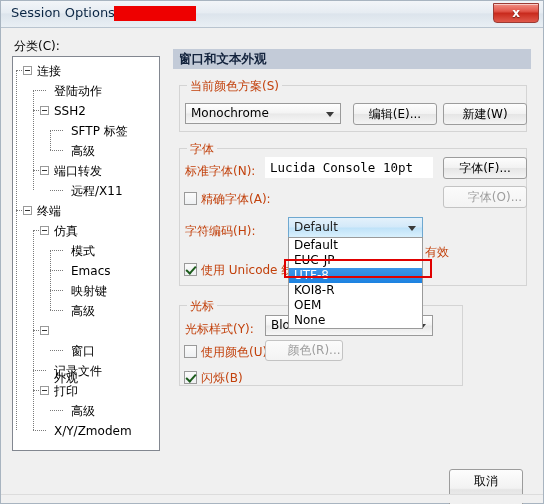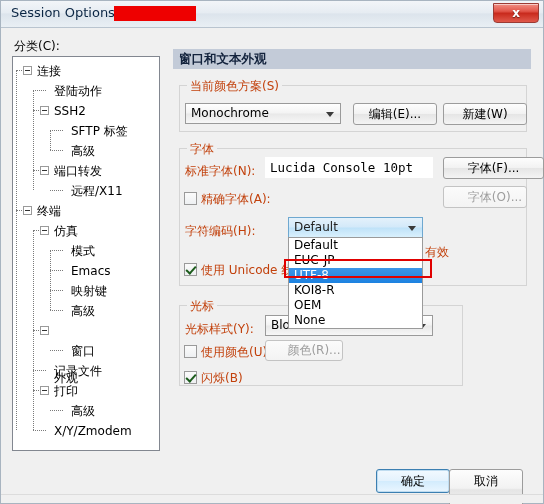--- a/index.html
+++ b/index.html
@@ -359,21 +359,21 @@
   </div>
   <div class="btn" style="left:352px; top:102px; width:84px; height:22px; line-height:20px;">编辑(E)...</div>
   <div class="btn" style="left:442px; top:102px; width:84px; height:22px; line-height:20px;">新建(W)</div>
 
   <div class="group" style="left:178px; top:147px; width:348px; height:138px;">
     <span class="group-title">字体</span>
   </div>
 
   <div class="lbl" style="left:184px; top:162px;">标准字体(N):</div>
   <div class="textfield" style="left:264px; top:156px; width:168px; height:21px;">Lucida Console 10pt</div>
-  <div class="btn" style="left:442px; top:156px; width:101px; height:22px; line-height:20px;">字体(F)...</div>
+  <div class="btn" style="left:442px; top:156px; width:84px; height:22px; line-height:20px;">字体(F)...</div>
 
   <div class="chk" style="left:183px; top:191px;"></div>
   <div class="lbl" style="left:200px; top:190px;">精确字体(A):</div>
   <div class="btn disabled" style="left:442px; top:185px; width:84px; height:22px; line-height:20px;">字体(O)...</div>
 
   <div class="lbl" style="left:184px; top:222px;">字符编码(H):</div>
   <div class="combo open-combo" style="left:287px; top:216px; width:135px; height:21px;">
     <span>Default</span>
     <span class="arrow"></span>
   </div>
@@ -401,17 +401,16 @@
   <div class="dropdown" style="left:287px; top:236px; width:135px;" id="encoding-dropdown">
       <div class="dd-item">Default</div>
       <div class="dd-item">EUC-JP</div>
       <div class="dd-item sel">UTF-8</div>
       <div class="dd-item">KOI8-R</div>
       <div class="dd-item">OEM</div>
       <div class="dd-item">None</div>
     </div>
   <div class="annot-box" style="left:283px; top:258px; width:148px; height:19px;"></div>
 
-  <div class="btn default-btn" style="left:375px; top:468px; width:74px; height:24px; line-height:22px;">确定</div>
   <div class="btn" style="left:448px; top:468px; width:74px; height:40px; line-height:22px;">取消</div>
 
   <div class="bottombar"></div>
 </div>
 
 </body></html>

